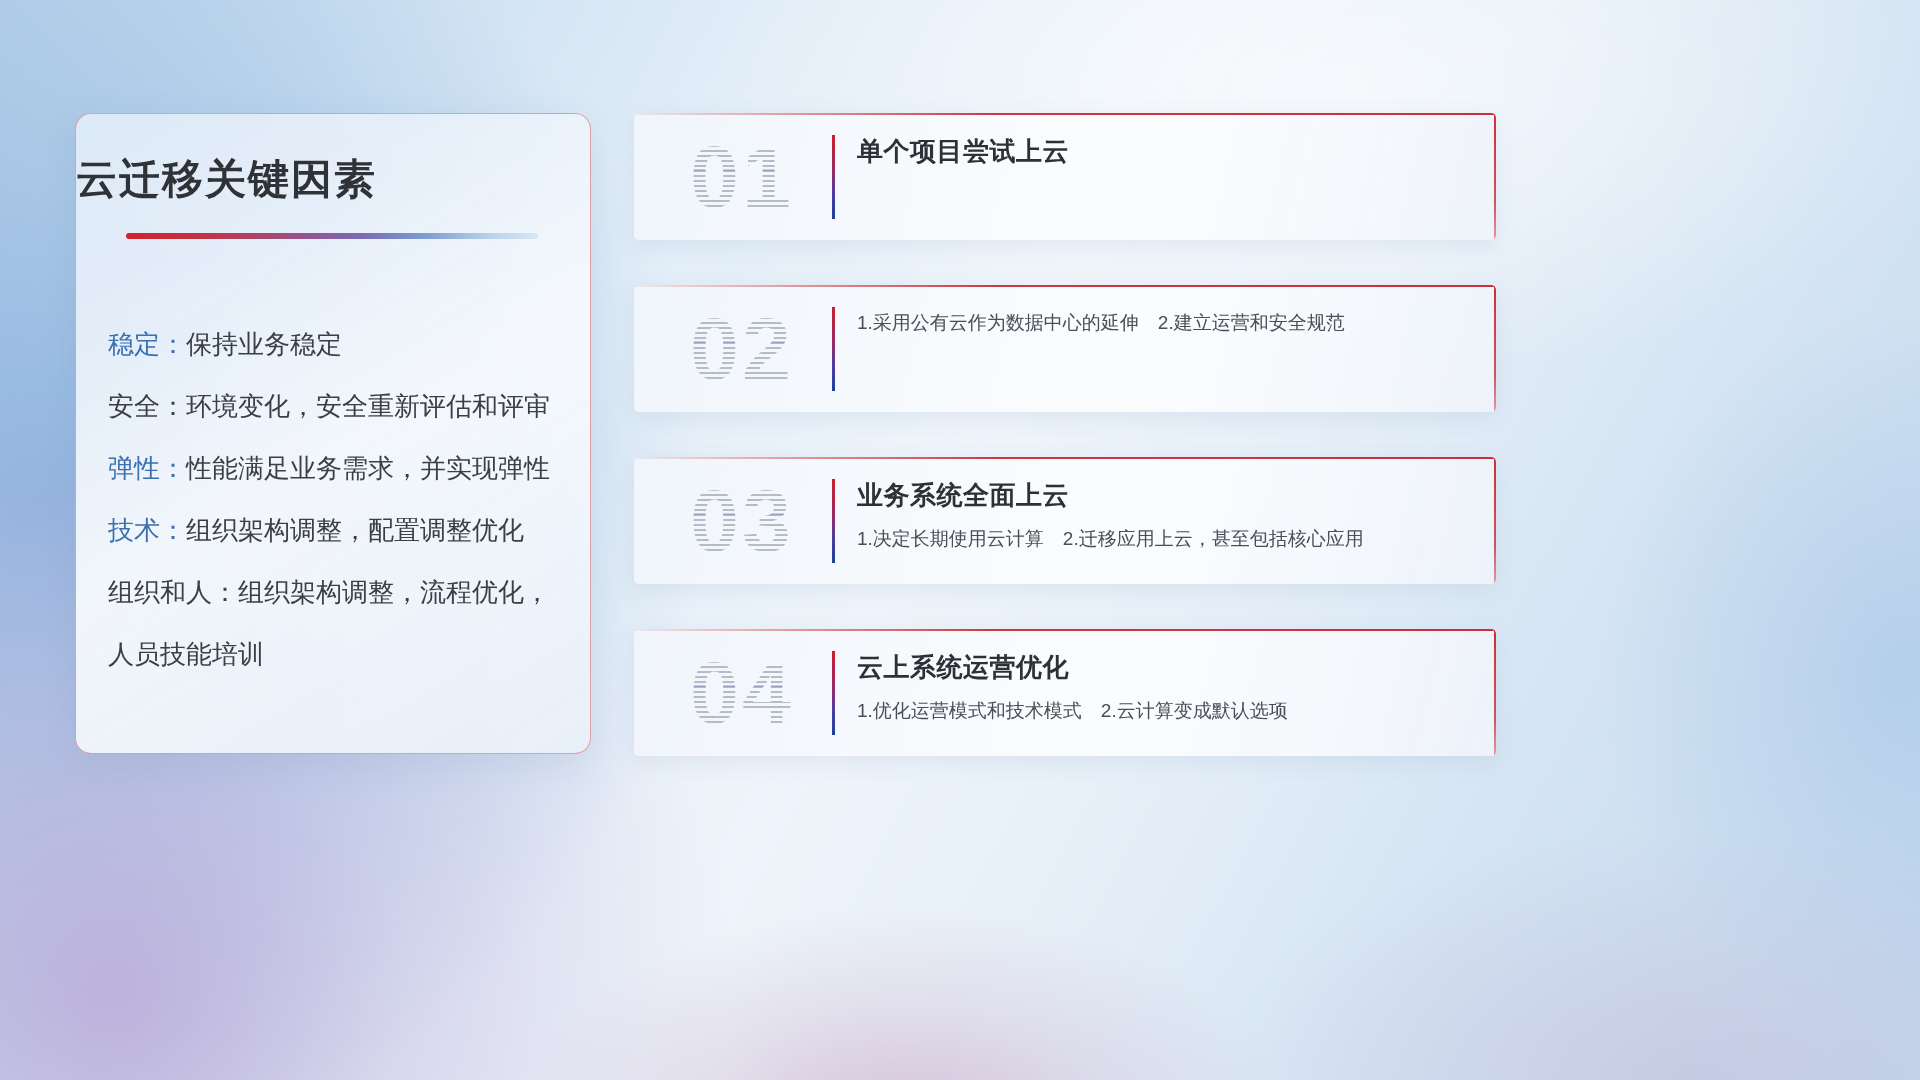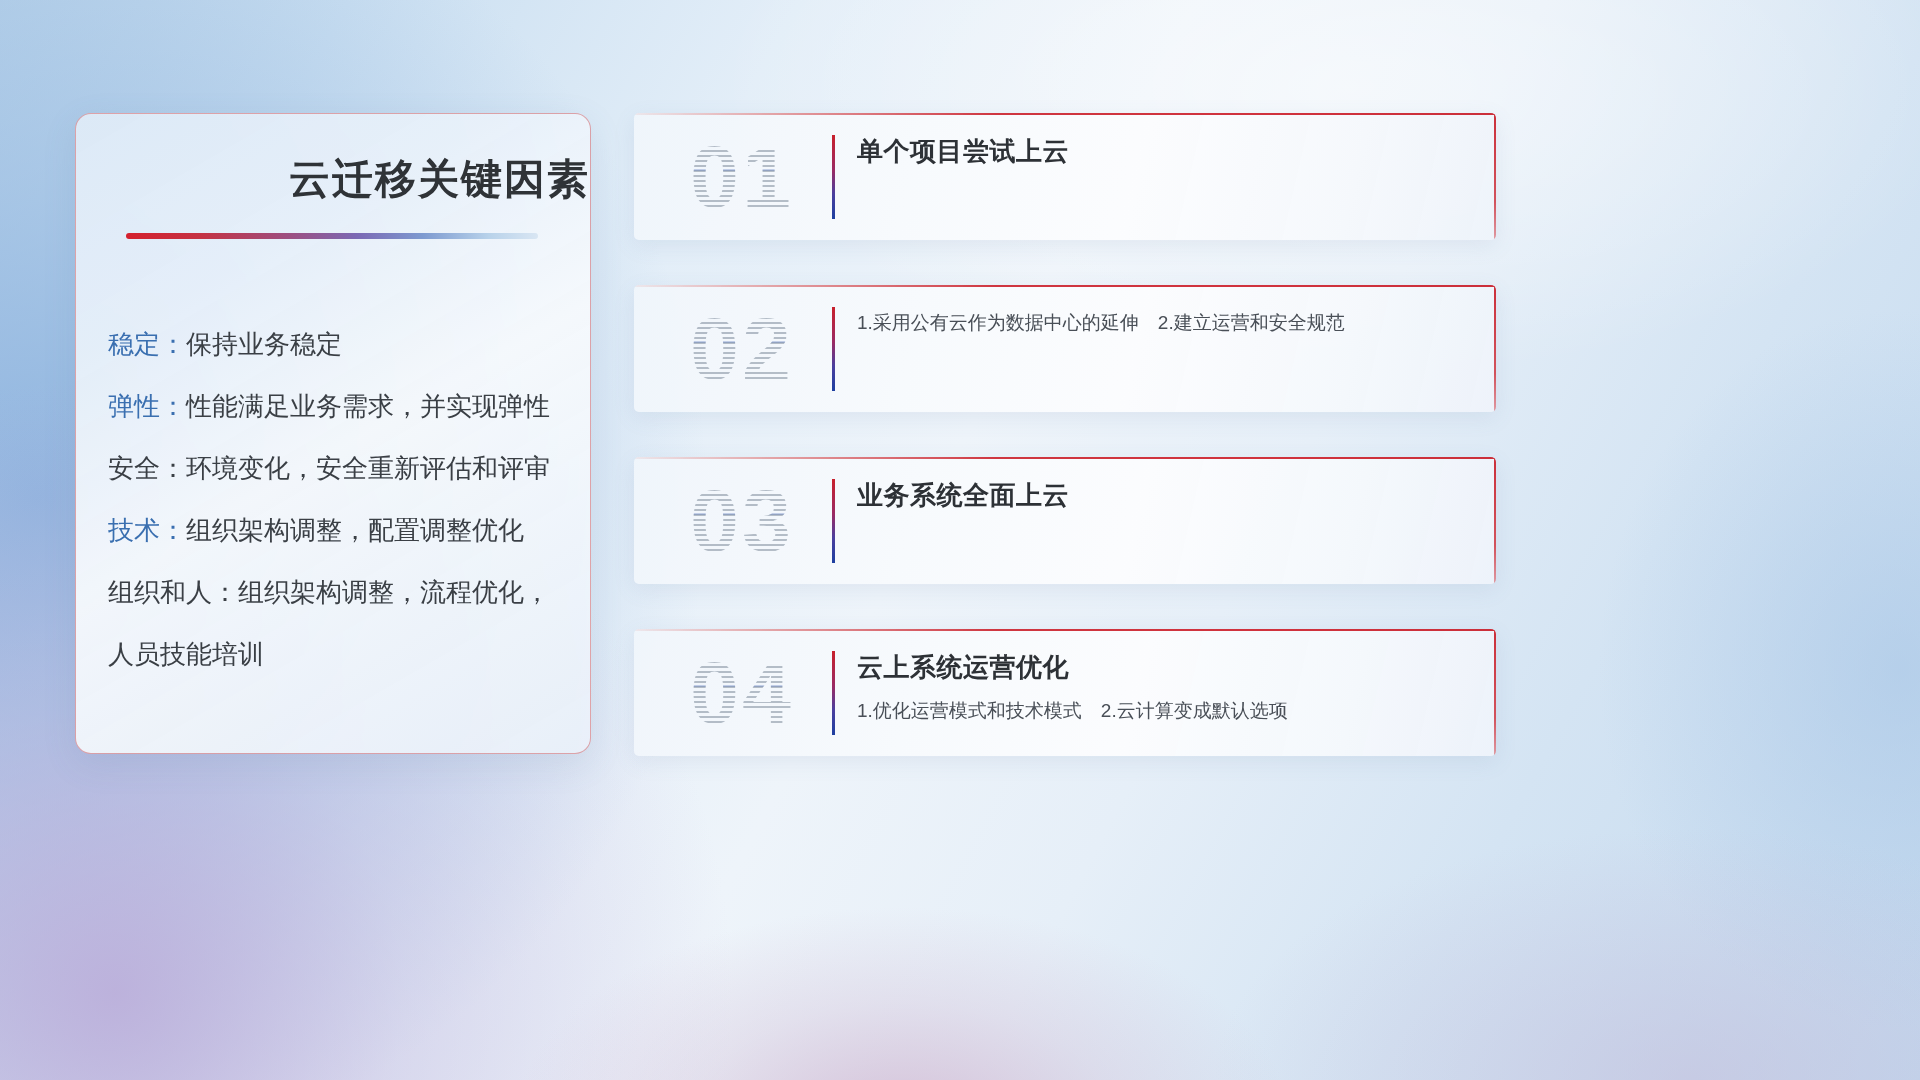--- a/index.html
+++ b/index.html
@@ -75,21 +75,21 @@
         rgba(241,246,251,0.93) 74%,
         rgba(233,240,249,0.92) 100%);
     box-shadow: 0 10px 34px rgba(90,120,160,0.12);
     backdrop-filter: blur(2px);
   }
 
   #panel-title {
     position: absolute;
     left: 0; right: 0;
     top: 38px;
-    text-align: right;
+    text-align: left;
     font-size: 41px;
     font-weight: bold;
     color: #2f3337;
     letter-spacing: 2px;
   }
 
   #panel-rule {
     position: absolute;
     left: 50px;
     top: 119px;
@@ -261,22 +261,22 @@
   <div class="bg-layer bg-blob-f"></div>
   <div class="bg-layer bg-blob-b"></div>
   <div class="bg-layer bg-blob-c"></div>
   <div class="bg-layer bg-blob-d"></div>
 
   <div id="left-panel">
     <div id="panel-title">云迁移关键因素</div>
     <div id="panel-rule"></div>
     <div id="panel-list">
         <div class="panel-row accent"><span class="row-label">稳定：</span><span class="row-text">保持业务稳定</span></div>
+        <div class="panel-row"><span class="row-label">安全：</span><span class="row-text">环境变化，安全重新评估和评审</span></div>
         <div class="panel-row accent"><span class="row-label">弹性：</span><span class="row-text">性能满足业务需求，并实现弹性</span></div>
-        <div class="panel-row"><span class="row-label">安全：</span><span class="row-text">环境变化，安全重新评估和评审</span></div>
         <div class="panel-row accent"><span class="row-label">技术：</span><span class="row-text">组织架构调整，配置调整优化</span></div>
         <div class="panel-row"><span class="row-label">组织和人：</span><span class="row-text">组织架构调整，流程优化，</span></div>
         <div class="panel-row"><span class="row-label"></span><span class="row-text">人员技能培训</span></div>
       </div>
   </div>
 
   <div id="cards">
       <div class="card">
         <div class="card-num">01</div>
         <div class="card-num-tint">01</div>
@@ -292,20 +292,21 @@
         <div class="card-body">
           <div class="card-sub">1.采用公有云作为数据中心的延伸　2.建立运营和安全规范</div>
         </div>
       </div>
       <div class="card">
         <div class="card-num">03</div>
         <div class="card-num-tint">03</div>
         <div class="card-divider"></div>
         <div class="card-body">
           <div class="card-title">业务系统全面上云</div>
+          <div class="card-sub">1.决定长期使用云计算　2.迁移应用上云，甚至包括核心应用</div>
         </div>
       </div>
       <div class="card">
         <div class="card-num">04</div>
         <div class="card-num-tint">04</div>
         <div class="card-divider"></div>
         <div class="card-body">
           <div class="card-title">云上系统运营优化</div>
           <div class="card-sub">1.优化运营模式和技术模式　2.云计算变成默认选项</div>
         </div>

